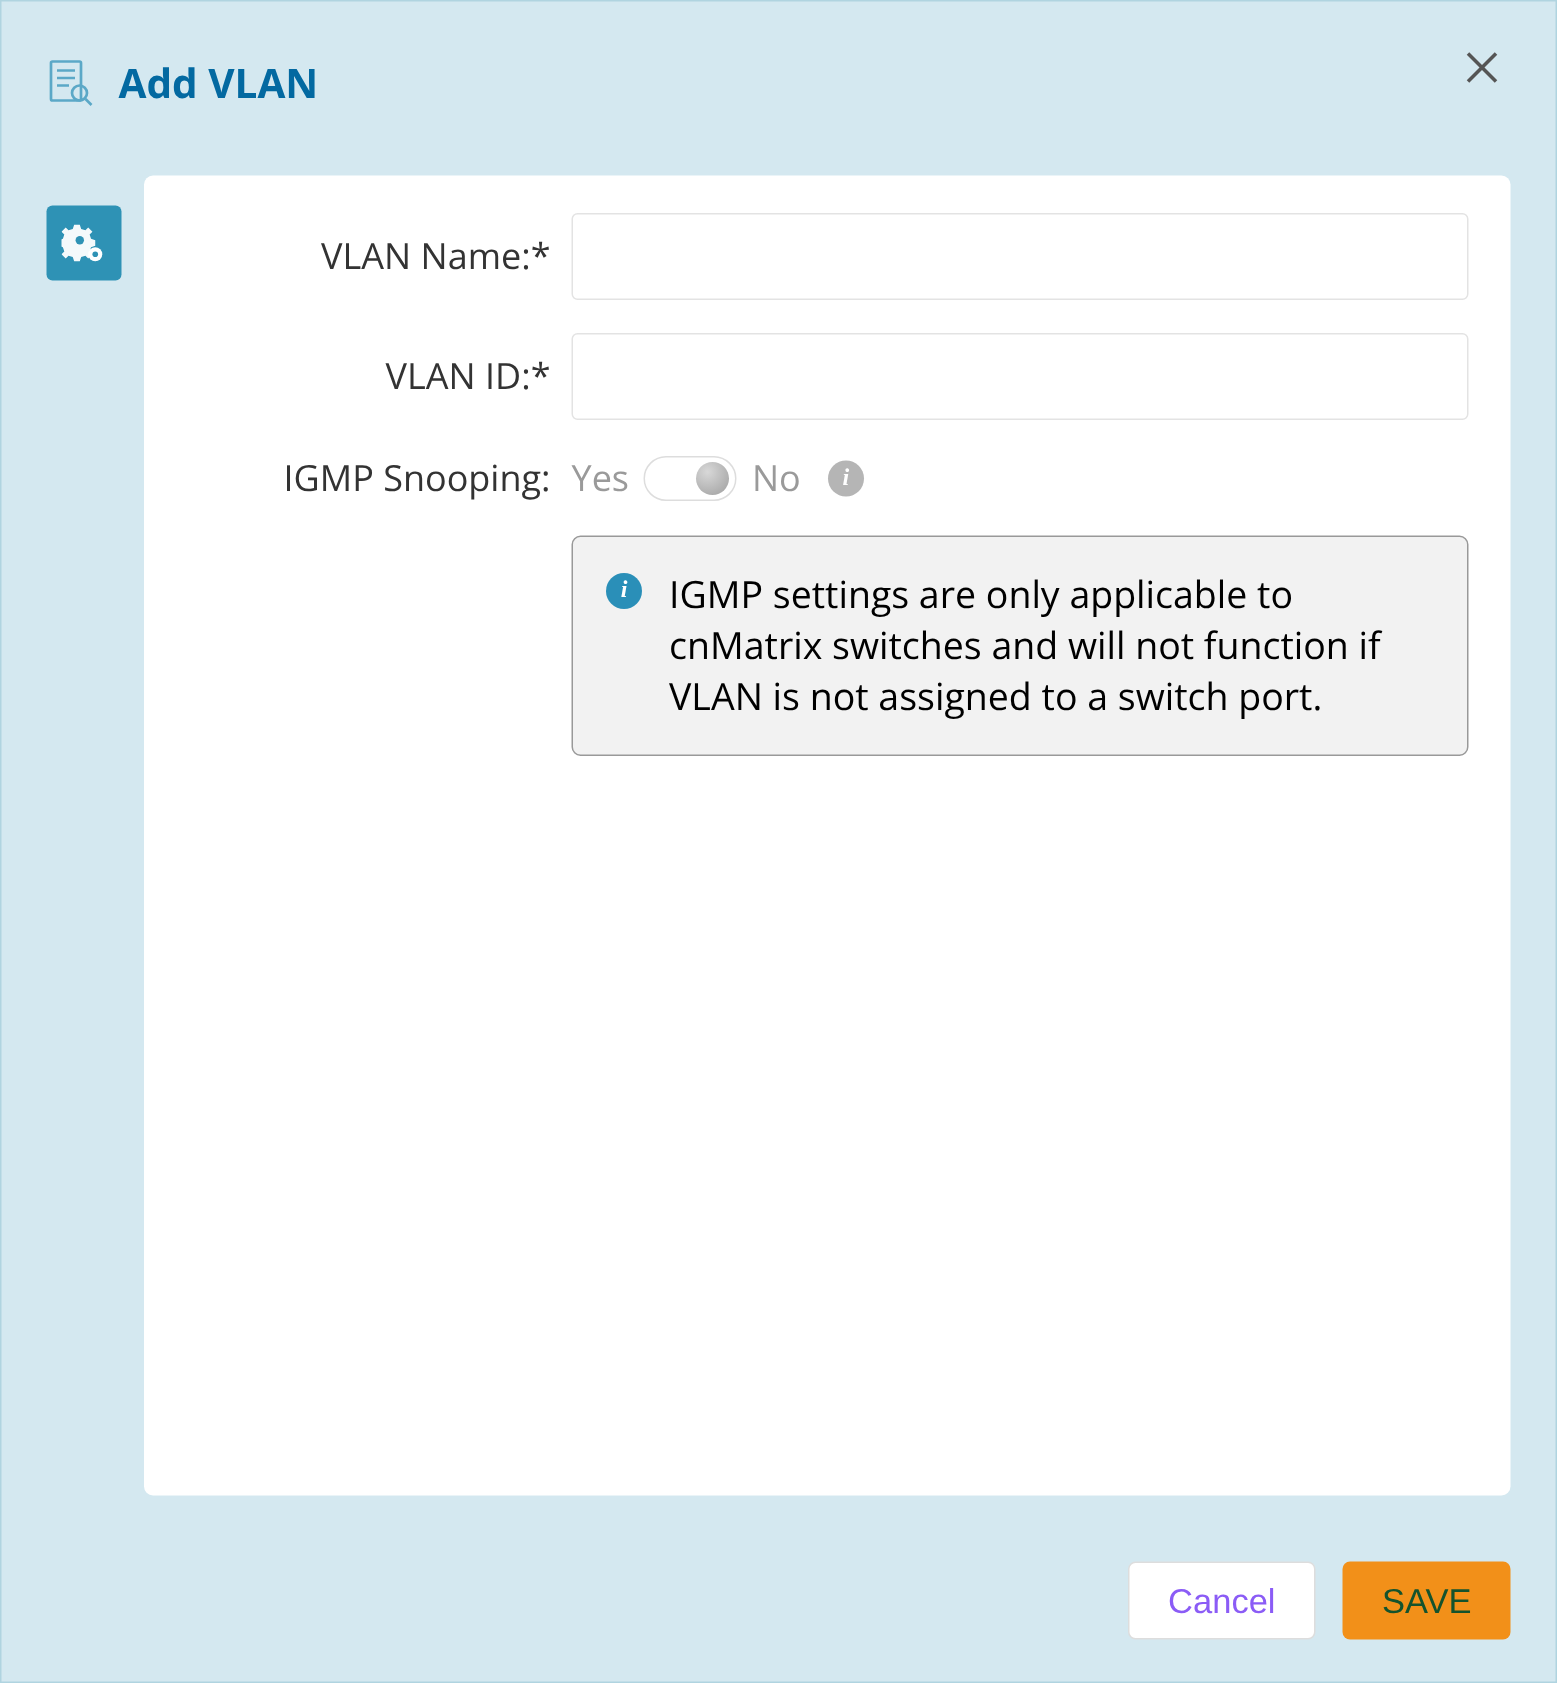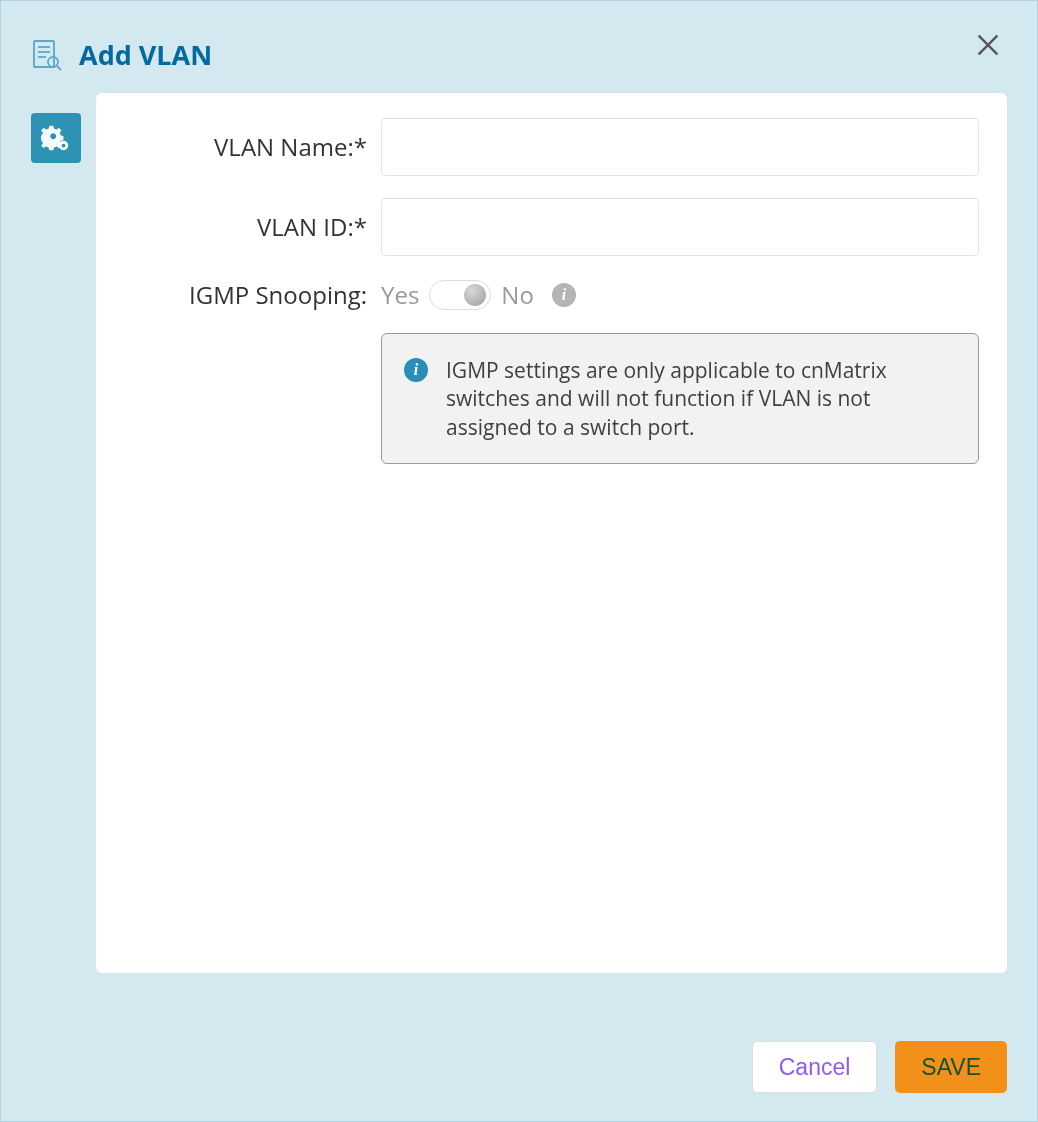--- a/index.html
+++ b/index.html
@@ -39,20 +39,21 @@
       right: 35px;
       width: 28px;
       height: 28px;
       cursor: pointer;
       color: #555;
     }
     .body-wrap {
       display: flex;
       padding: 0 30px;
       align-items: flex-start;
+      margin-top: 24px;
     }
     .side-tab {
       width: 50px;
       height: 50px;
       background: #2e92b5;
       border-radius: 4px;
       display: flex;
       align-items: center;
       justify-content: center;
       margin-top: 20px;
@@ -161,22 +162,22 @@
       align-items: center;
       justify-content: center;
       font-weight: bold;
       font-size: 16px;
       font-style: italic;
       font-family: Georgia, serif;
       flex-shrink: 0;
       margin-top: 2px;
     }
     .info-text {
-      font-size: 21px;
-      color: #404040;
+      font-size: 25px;
+      color: #000000;
       line-height: 1.35;
     }
     .spacer-row {
       height: 22px;
     }
     .footer {
       position: absolute;
       bottom: 28px;
       right: 30px;
       display: flex;

